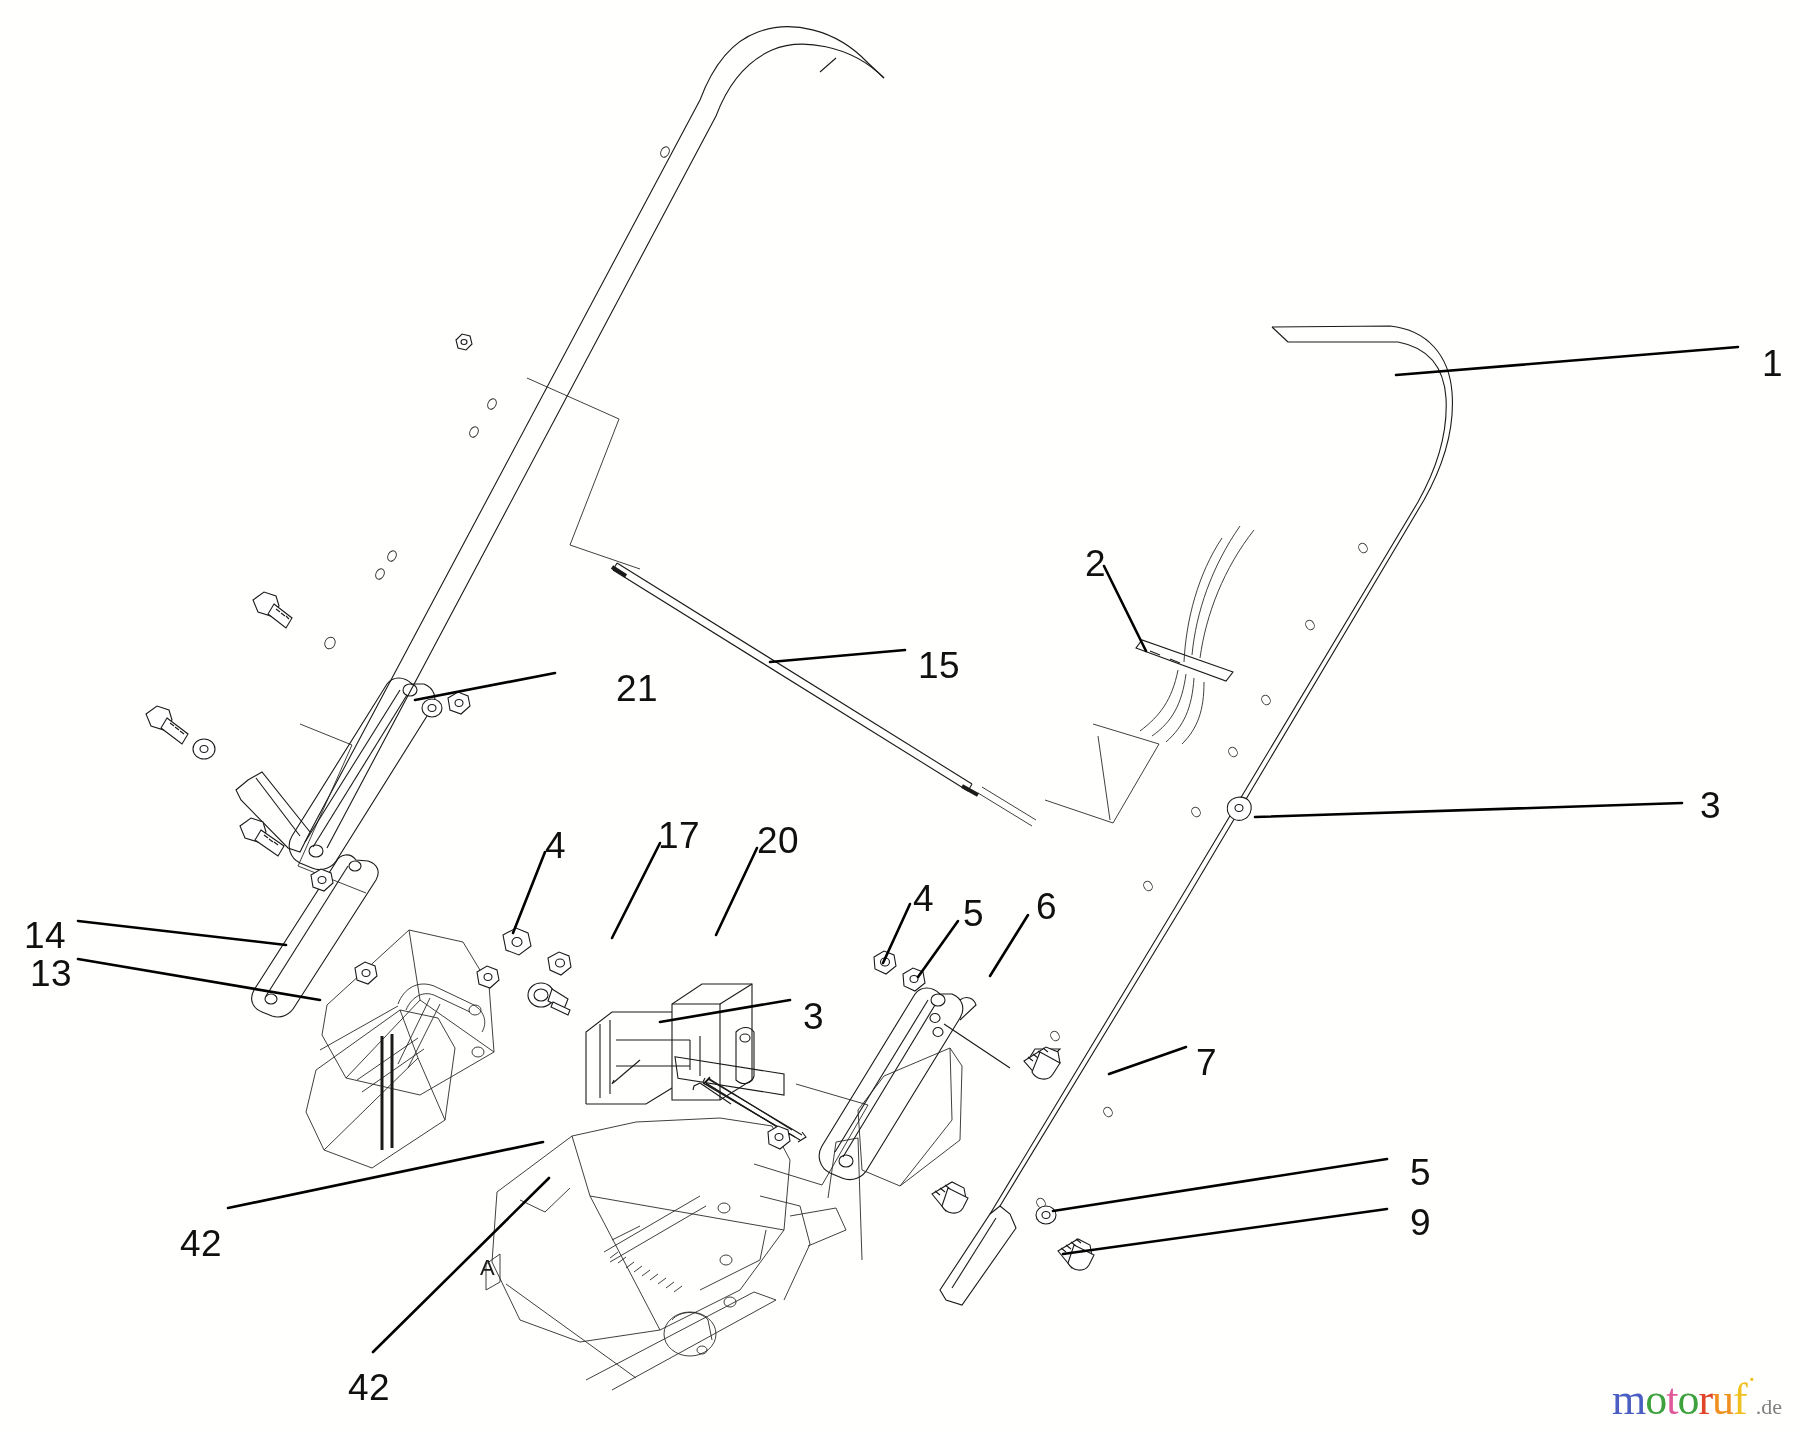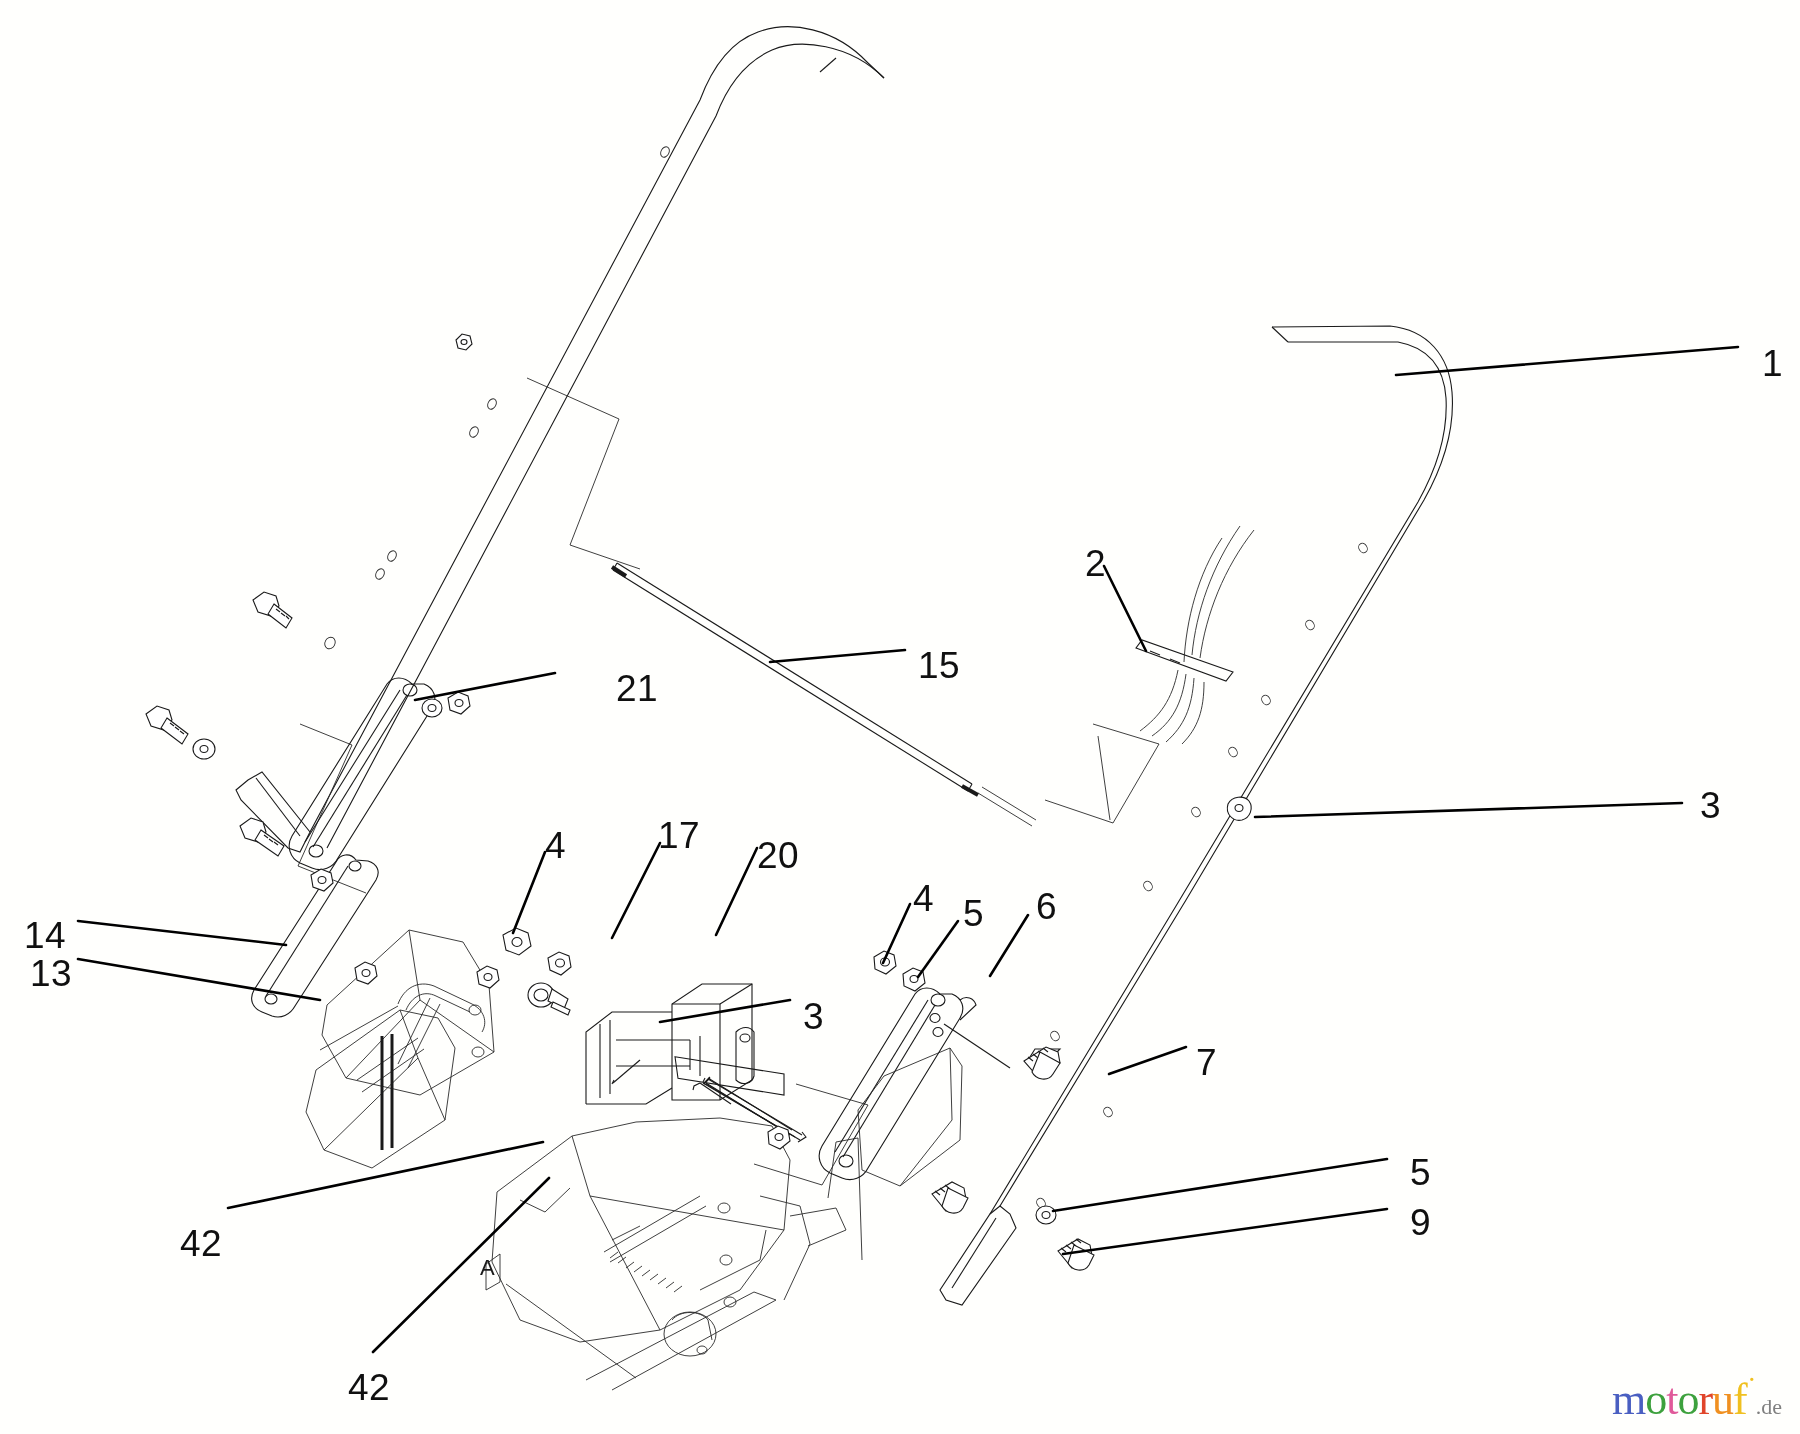--- a/index.html
+++ b/index.html
@@ -472,21 +472,21 @@
         <line x1="905" y1="650" x2="770" y2="662" class="lead"></line>
       </g>
   </svg>
 
   <div id="callout-layer">
       <div class="callout" style="left: 1762px; top: 345px;">1</div>
       <div class="callout" style="left: 1085px; top: 545px;">2</div>
       <div class="callout" style="left: 1700px; top: 787px;">3</div>
       <div class="callout" style="left: 545px; top: 827px;">4</div>
       <div class="callout" style="left: 658px; top: 817px;">17</div>
-      <div class="callout" style="left: 757px; top: 822px; margin-top: 15px;">20</div>
+      <div class="callout" style="left: 757px; top: 822px;">20</div>
       <div class="callout" style="left: 913px; top: 880px;">4</div>
       <div class="callout" style="left: 963px; top: 895px;">5</div>
       <div class="callout" style="left: 1036px; top: 888px;">6</div>
       <div class="callout" style="left: 803px; top: 998px;">3</div>
       <div class="callout" style="left: 1196px; top: 1044px;">7</div>
       <div class="callout" style="left: 1410px; top: 1154px;">5</div>
       <div class="callout" style="left: 1410px; top: 1204px;">9</div>
       <div class="callout" style="left: 24px; top: 917px;">14</div>
       <div class="callout" style="left: 30px; top: 955px; text-align: right;">13</div>
       <div class="callout" style="left: 180px; top: 1225px;">42</div>

